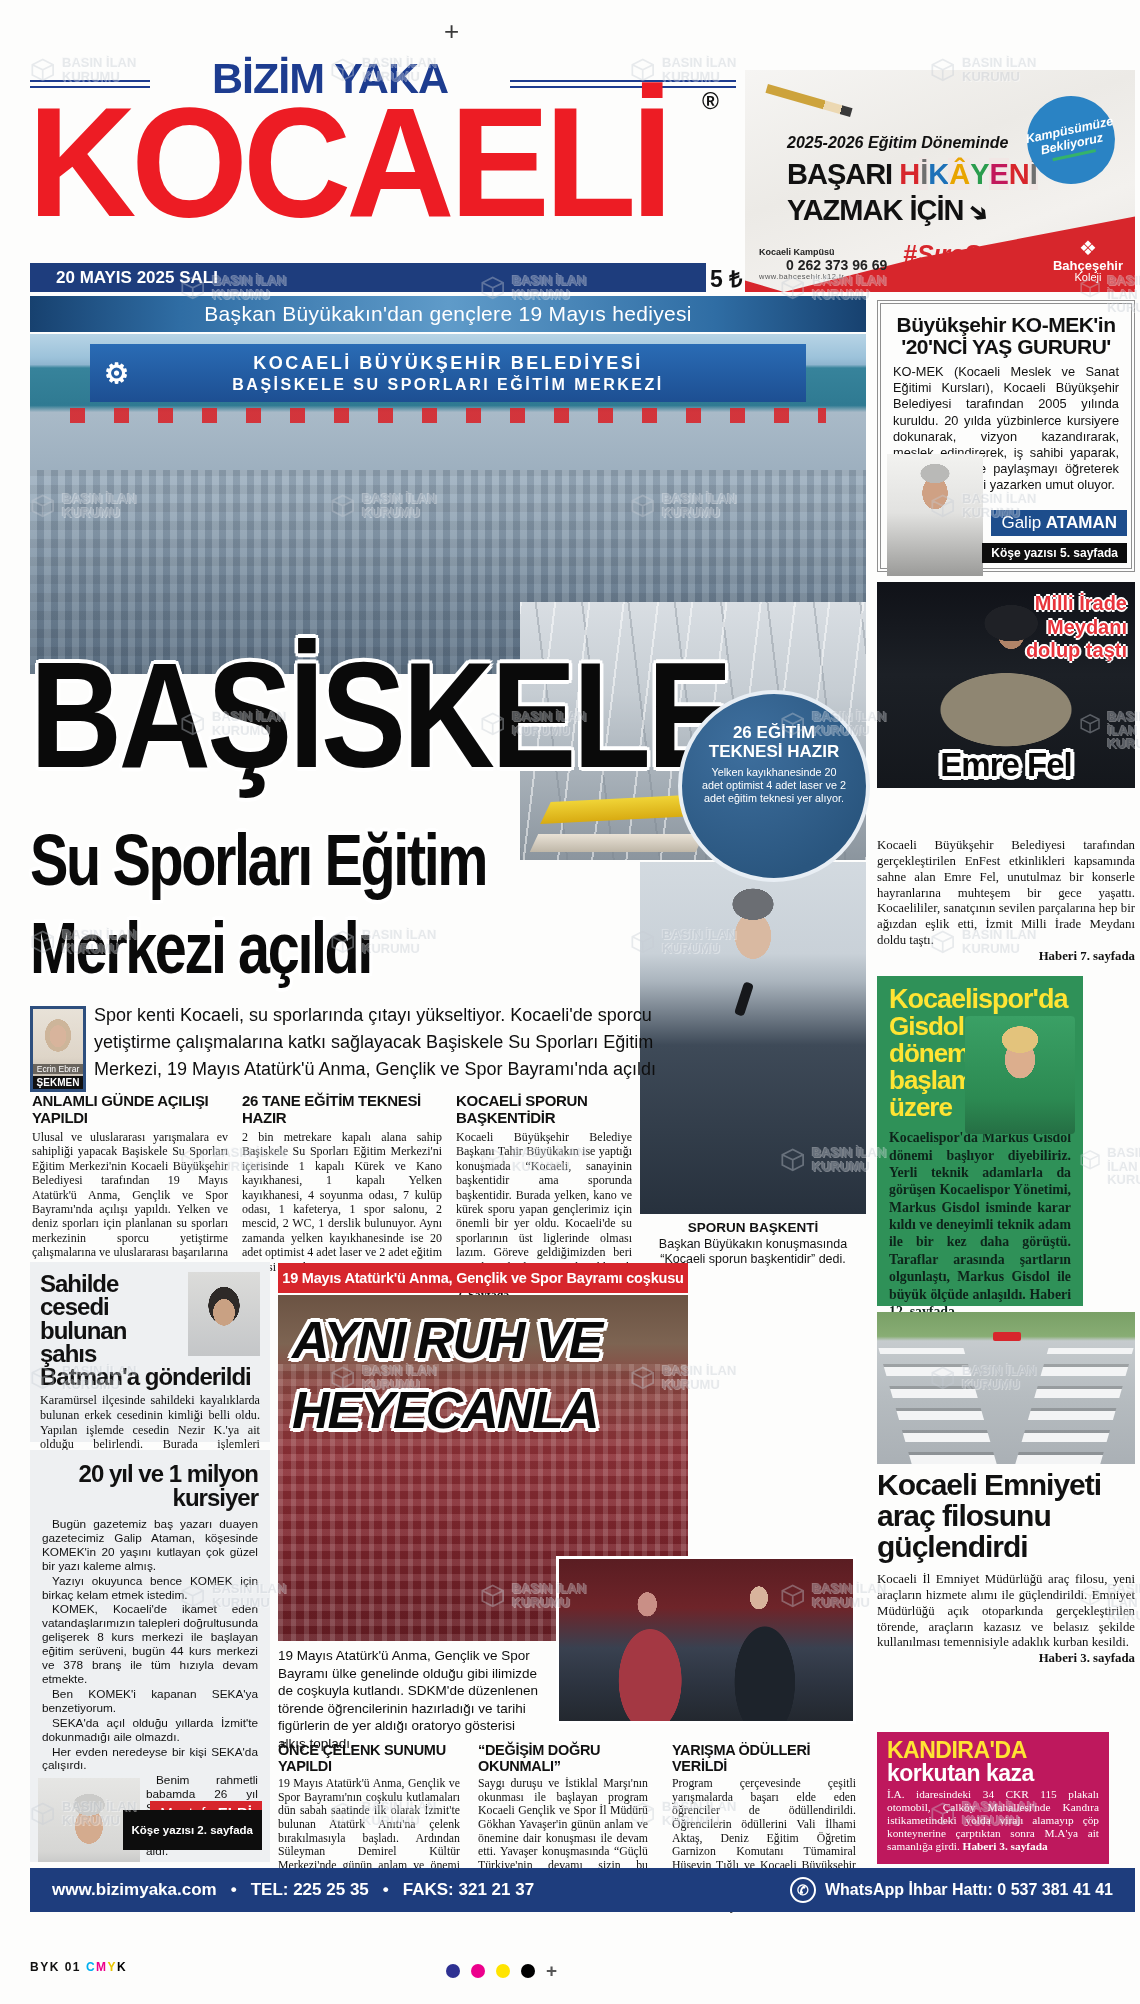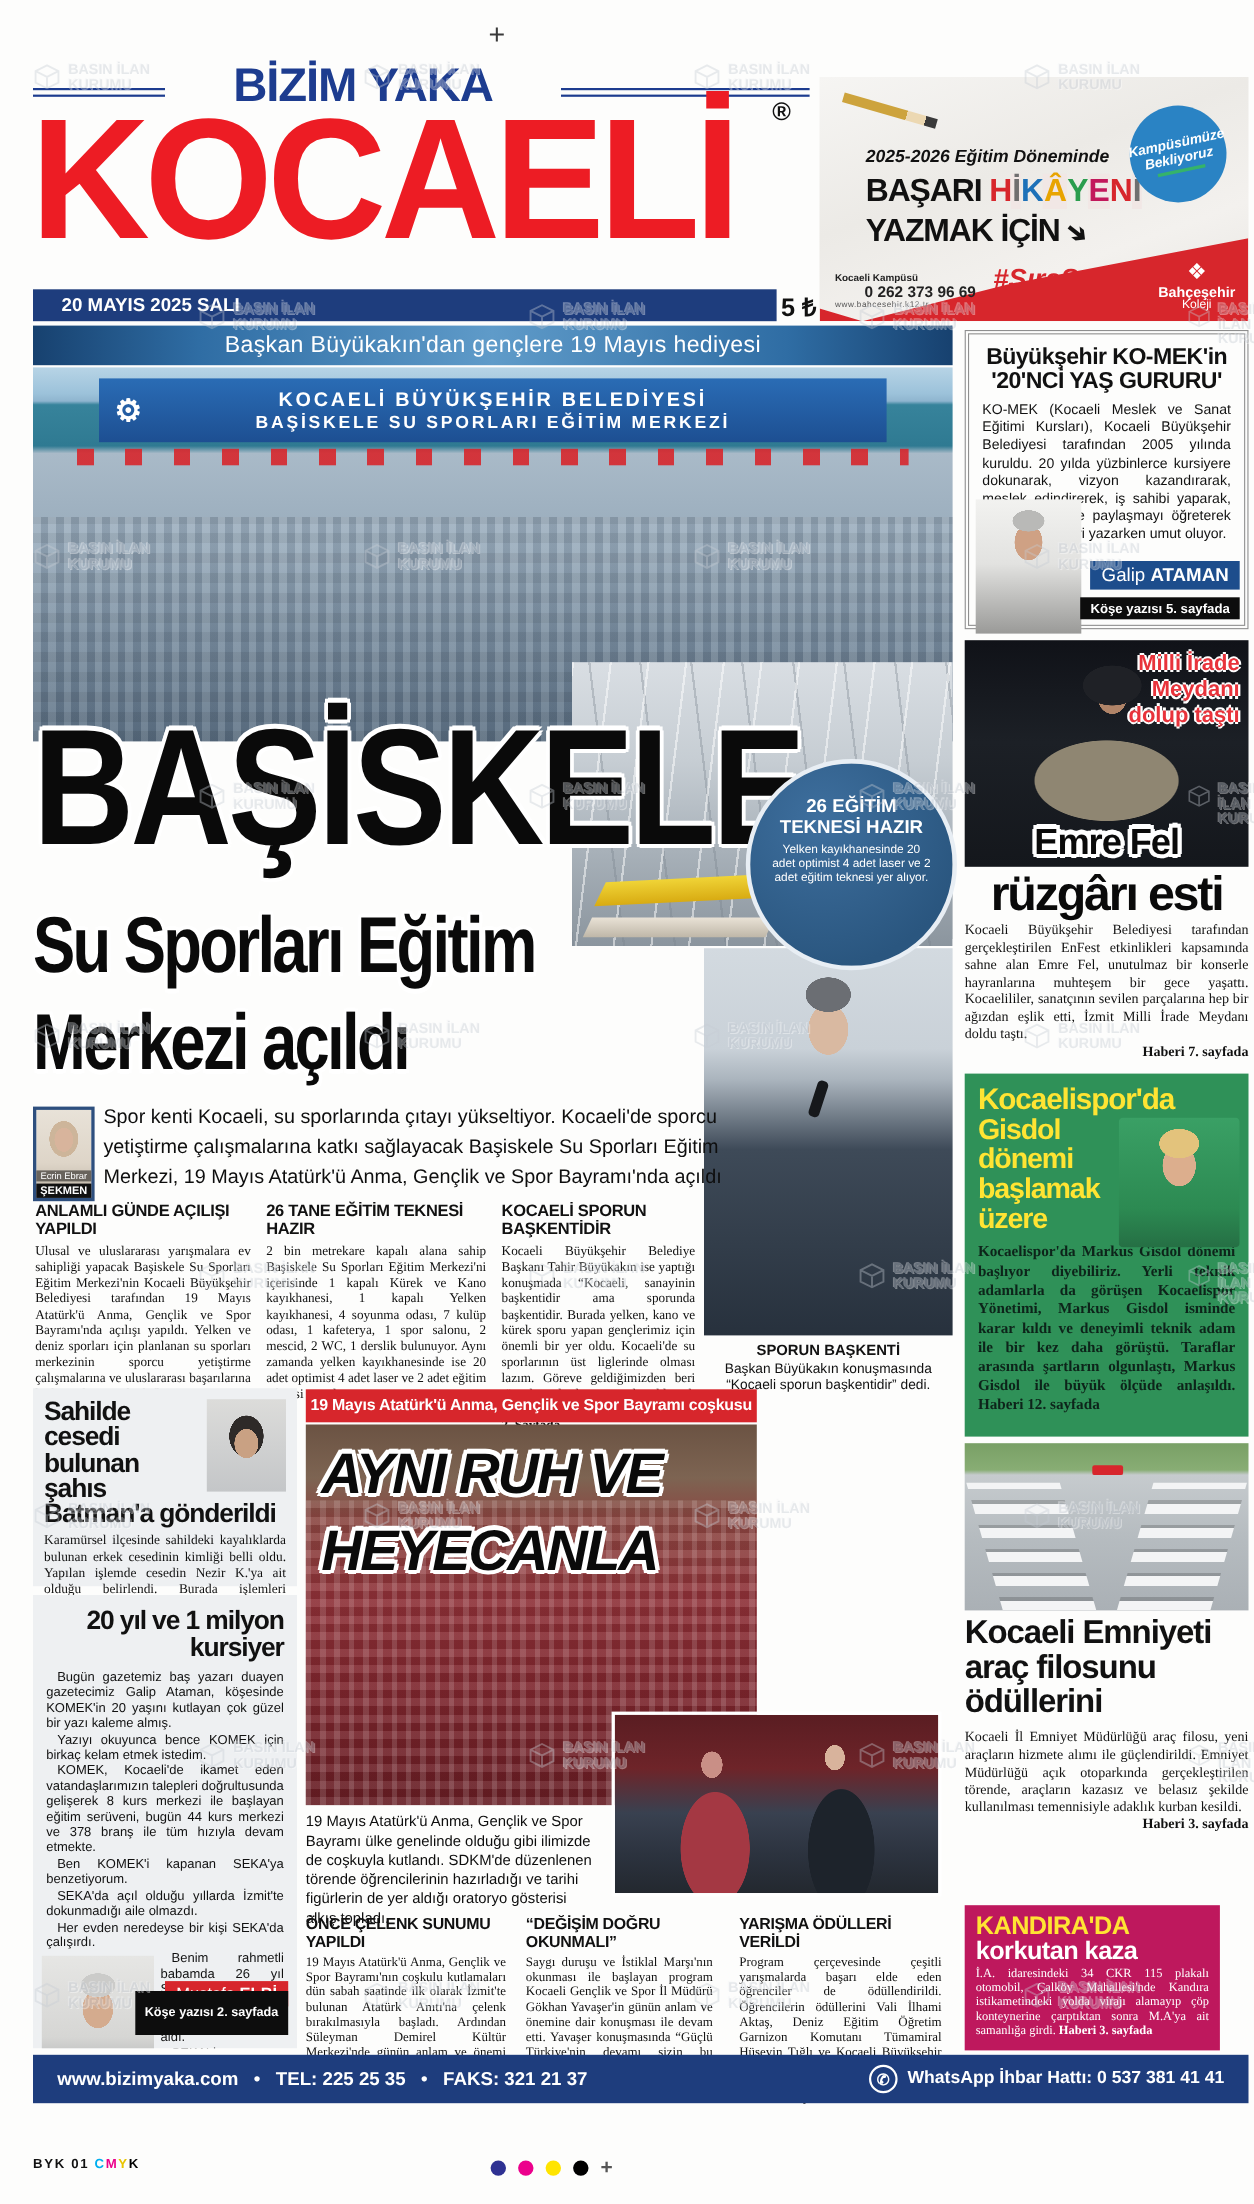--- a/index.html
+++ b/index.html
@@ -200,21 +200,21 @@
       color:#e8333b;line-height:1.18;white-space:pre-line;z-index:6;
       text-shadow:2px 0 0 #fff,-2px 0 0 #fff,0 2px 0 #fff,0 -2px 0 #fff;}
   .enfest-h{position:absolute;left:877px;width:258px;text-align:center;font-weight:bold;z-index:6;}
   .enfest-h1{top:692px;font-size:47px;letter-spacing:-2px;}
   .enfest-h2{top:746px;font-size:33px;letter-spacing:-1px;}
   .enfest-h3{top:788px;font-size:44px;letter-spacing:-2px;color:#0a0a0a;}
   .enfest-b{position:absolute;left:877px;top:838px;width:258px;font-family:"Liberation Serif",serif;
       font-size:12.8px;line-height:1.24;text-align:justify;}
   .enfest-b .ref{display:block;text-align:right;font-weight:bold;}
 
-  .gisdol{position:absolute;left:877px;top:976px;width:258px;height:330px;background:#2f9158;padding:10px 12px;}
+  .gisdol{position:absolute;left:877px;top:976px;width:206px;height:330px;background:#2f9158;padding:10px 12px;}
   .gis-t1{color:#ffe433;font-size:27px;font-weight:bold;letter-spacing:-1px;line-height:1;}
   .gis-t2{color:#ffe433;font-size:26px;font-weight:bold;letter-spacing:-1px;line-height:1.04;width:128px;}
   .gis-photo{position:absolute;right:8px;top:40px;width:110px;height:118px;border-radius:4px;
       background:radial-gradient(ellipse 30px 22px at 50% 20%,#e3c37c 0 60%,transparent 61%),
                  radial-gradient(ellipse 25px 31px at 50% 37%,#dcae8d 0 60%,transparent 61%),
                  linear-gradient(180deg,#3aa065,#2c8a52 70%,#256f44);}
   .gis-b{margin-top:8px;font-family:"Liberation Serif",serif;font-weight:bold;font-size:13.8px;
       line-height:1.26;color:#0d241a;text-align:justify;}
 
   .cars{position:absolute;left:877px;top:1312px;width:258px;height:152px;overflow:hidden;
@@ -599,34 +599,33 @@
     <div class="komek-photo"></div>
     <div class="komek-blue"><span>Galip</span> <span class="b">ATAMAN</span></div>
     <div class="komek-black">Köşe yazısı 5. sayfada</div>
   </div>
 
   <div class="enfest-photo"></div>
   <div class="enfest-red">Milli İrade
 Meydanı
 dolup taştı</div>
   <div class="enfest-h enfest-h2 outline-b">Emre Fel</div>
-  <div class="enfest-h enfest-h3">rüzgârı esti</div>
   <div class="enfest-b"><span>Kocaeli Büyükşehir Belediyesi tarafından gerçekleştirilen EnFest etkinlikleri kapsamında sahne alan Emre Fel, unutulmaz bir konserle hayranlarına muhteşem bir gece yaşattı. Kocaelililer, sanatçının sevilen parçalarına hep bir ağızdan eşlik etti, İzmit Milli İrade Meydanı doldu taştı.</span><span class="ref">Haberi 7. sayfada</span></div>
 
   <div class="gisdol">
     <div class="gis-t1">Kocaelispor'da</div>
     <div class="gis-t2">Gisdol dönemi başlamak üzere</div>
     <div class="gis-photo"></div>
     <div class="gis-b">Kocaelispor'da Markus Gisdol dönemi başlıyor diyebiliriz. Yerli teknik adamlarla da görüşen Kocaelispor Yönetimi, Markus Gisdol isminde karar kıldı ve deneyimli teknik adam ile bir kez daha görüştü. Taraflar arasında şartların olgunlaştı, Markus Gisdol ile büyük ölçüde anlaşıldı. Haberi 12. sayfada</div>
   </div>
 
   <div class="cars">
       <span class="cars-tent"></span>
     </div>
-  <div class="emn-t">Kocaeli Emniyeti araç filosunu ödüllerini</div>
+  <div class="emn-t">Kocaeli Emniyeti araç filosunu güçlendirdi</div>
   <div class="emn-b"><span>Kocaeli İl Emniyet Müdürlüğü araç filosu, yeni araçların hizmete alımı ile güçlendirildi. Emniyet Müdürlüğü açık otoparkında gerçekleştirilen törende, araçların kazasız ve belasız şekilde kullanılması temennisiyle adaklık kurban kesildi.</span><span class="ref">Haberi 3. sayfada</span></div>
 
   <div class="kandira">
     <div class="kan-t1">KANDIRA'DA</div>
     <div class="kan-t2">korkutan kaza</div>
     <div class="kan-b"><span>İ.A. idaresindeki 34 CKR 115 plakalı otomobil, Çalköy Mahallesi'nde Kandıra istikametindeki yolda virajı alamayıp çöp konteynerine çarptıktan sonra M.A'ya ait samanlığa girdi. </span><span class="ref">Haberi 3. sayfada</span></div>
   </div>
 
   <div class="footer">
     <div class="f-left">

